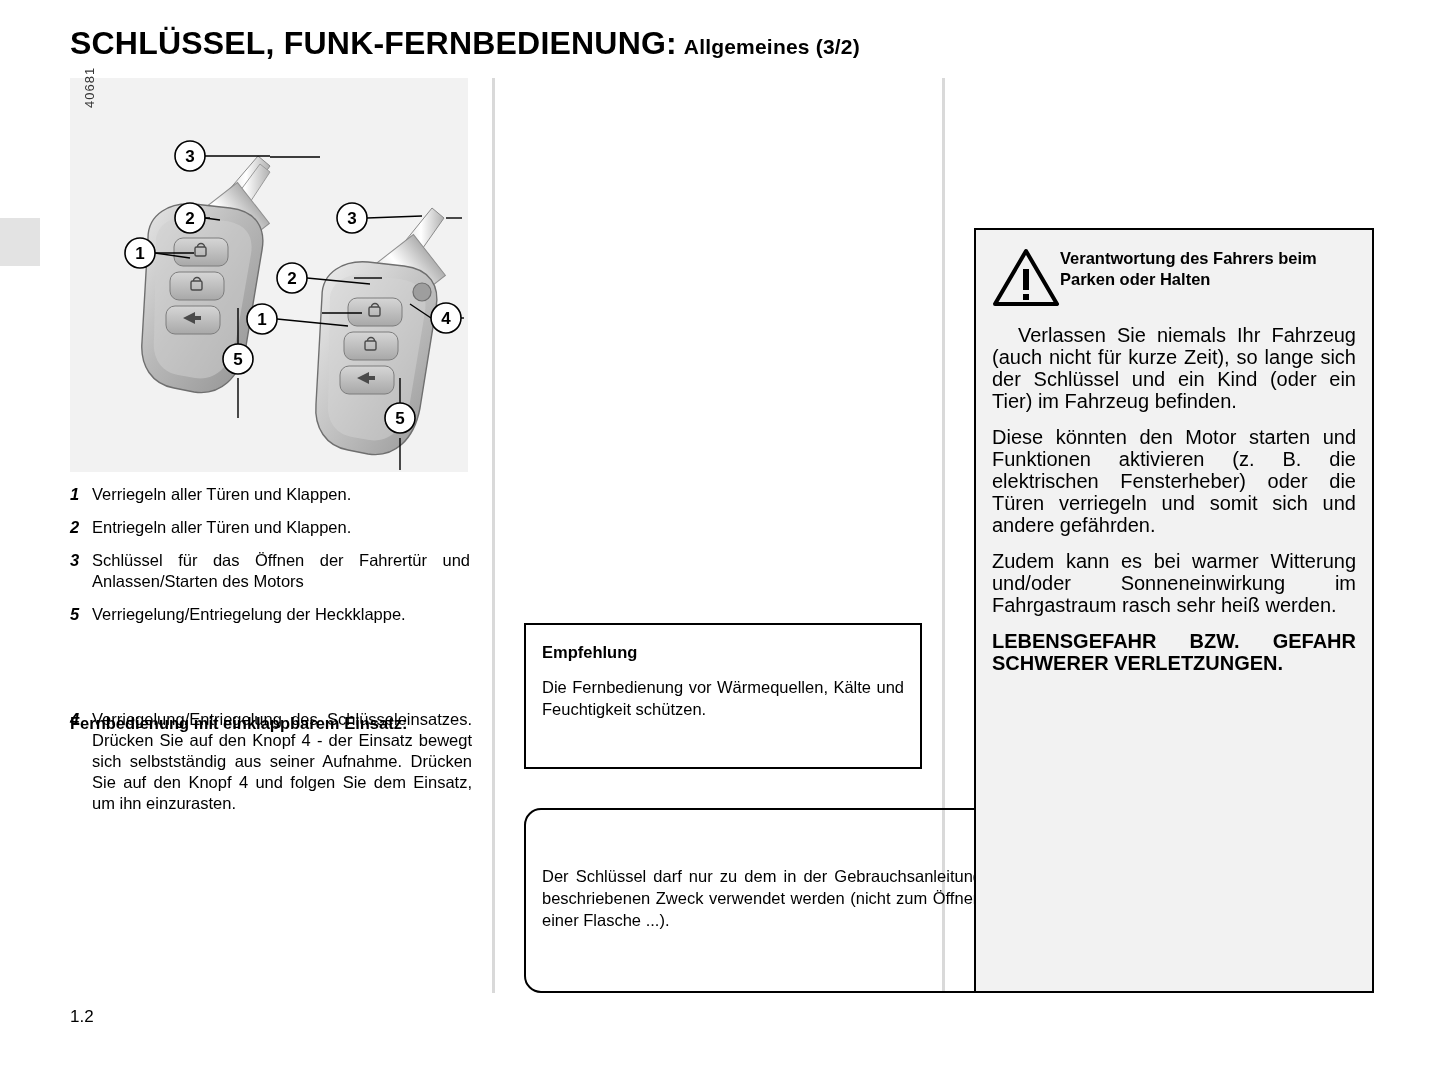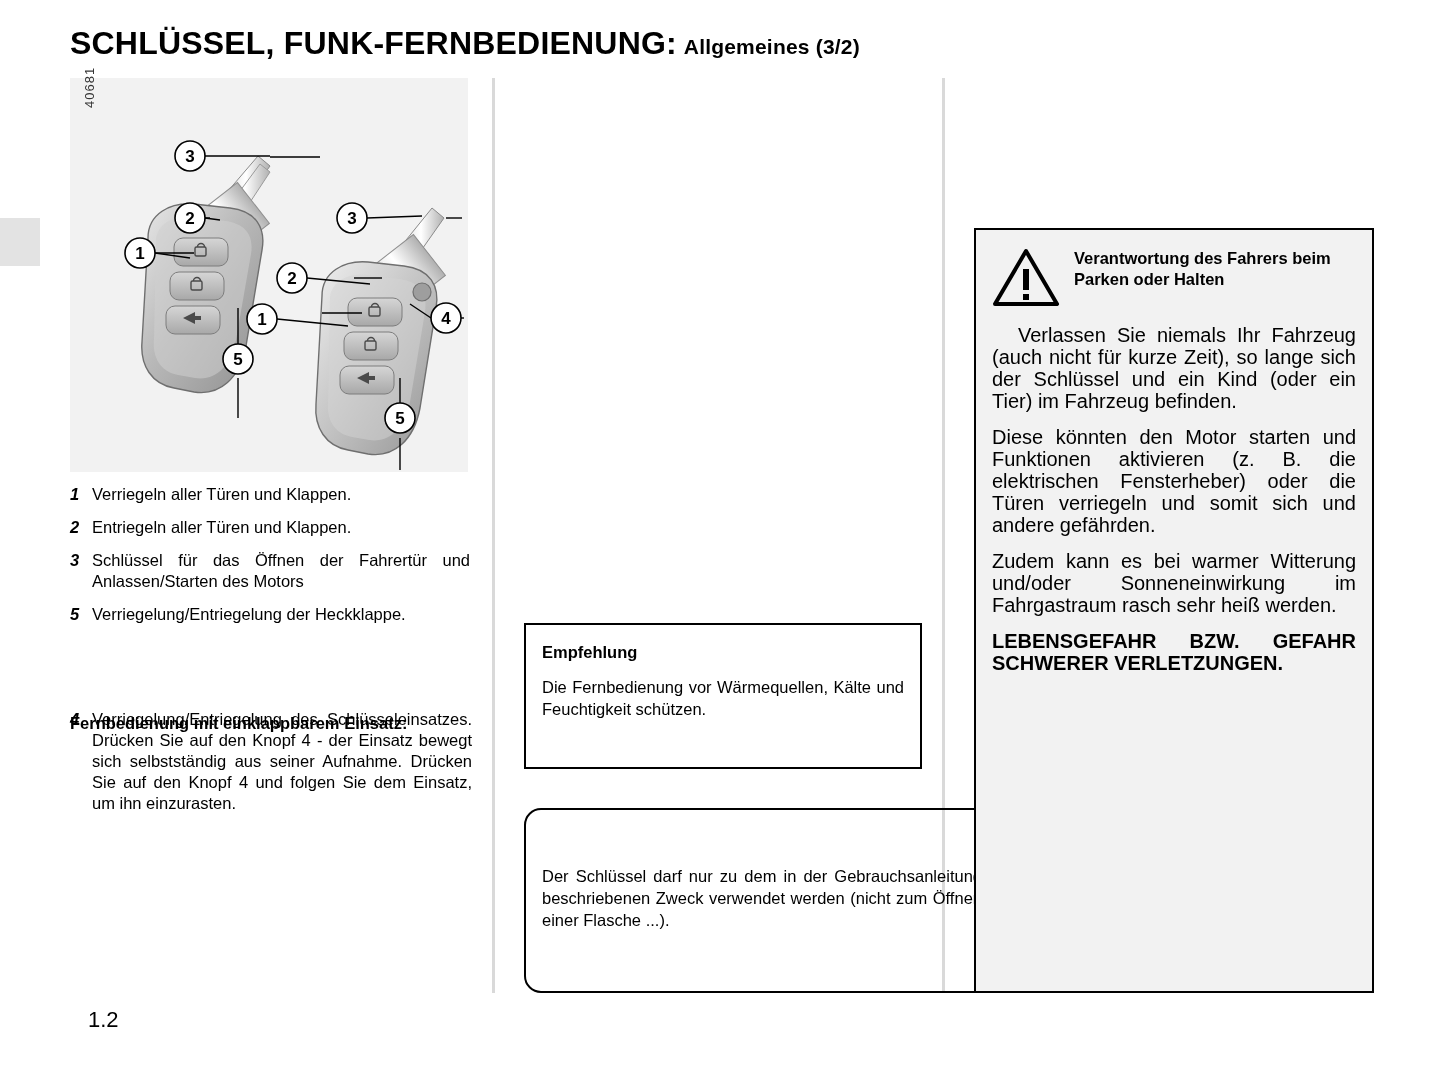--- a/index.html
+++ b/index.html
@@ -138,44 +138,43 @@
     width: 400px;
     height: 765px;
     border: 2px solid #000;
     box-sizing: border-box;
     background: #f2f2f2;
     padding: 16px 16px 16px 16px;
   }
   .warn-head {
     display: flex;
     align-items: flex-start;
-    gap: 14px;
   }
   .warn-tri { flex: 0 0 68px; margin-top: 2px; }
   .warn-title {
     font-size: 16.5px;
     font-weight: bold;
     line-height: 21px;
     padding-top: 2px;
   }
   .warn-p {
     font-size: 20px;
     line-height: 22px;
     text-align: justify;
     margin-top: 14px;
   }
   .warn-p.first { text-indent: 26px; margin-top: 12px; }
   .warn-p.bold { font-weight: bold; }
 
   
   .page-num {
     position: absolute;
-    left: 88px;
+    left: 70px;
     top: 1007px;
-    font-size: 22px;
+    font-size: 17px;
   }
 </style>
 </head>
 <body>
 
 <div class="page">
 
   <div class="header">
     <span class="h-main">SCHLÜSSEL, FUNK-FERNBEDIENUNG:</span>
     <span class="h-sub">Allgemeines (3/2)</span>

